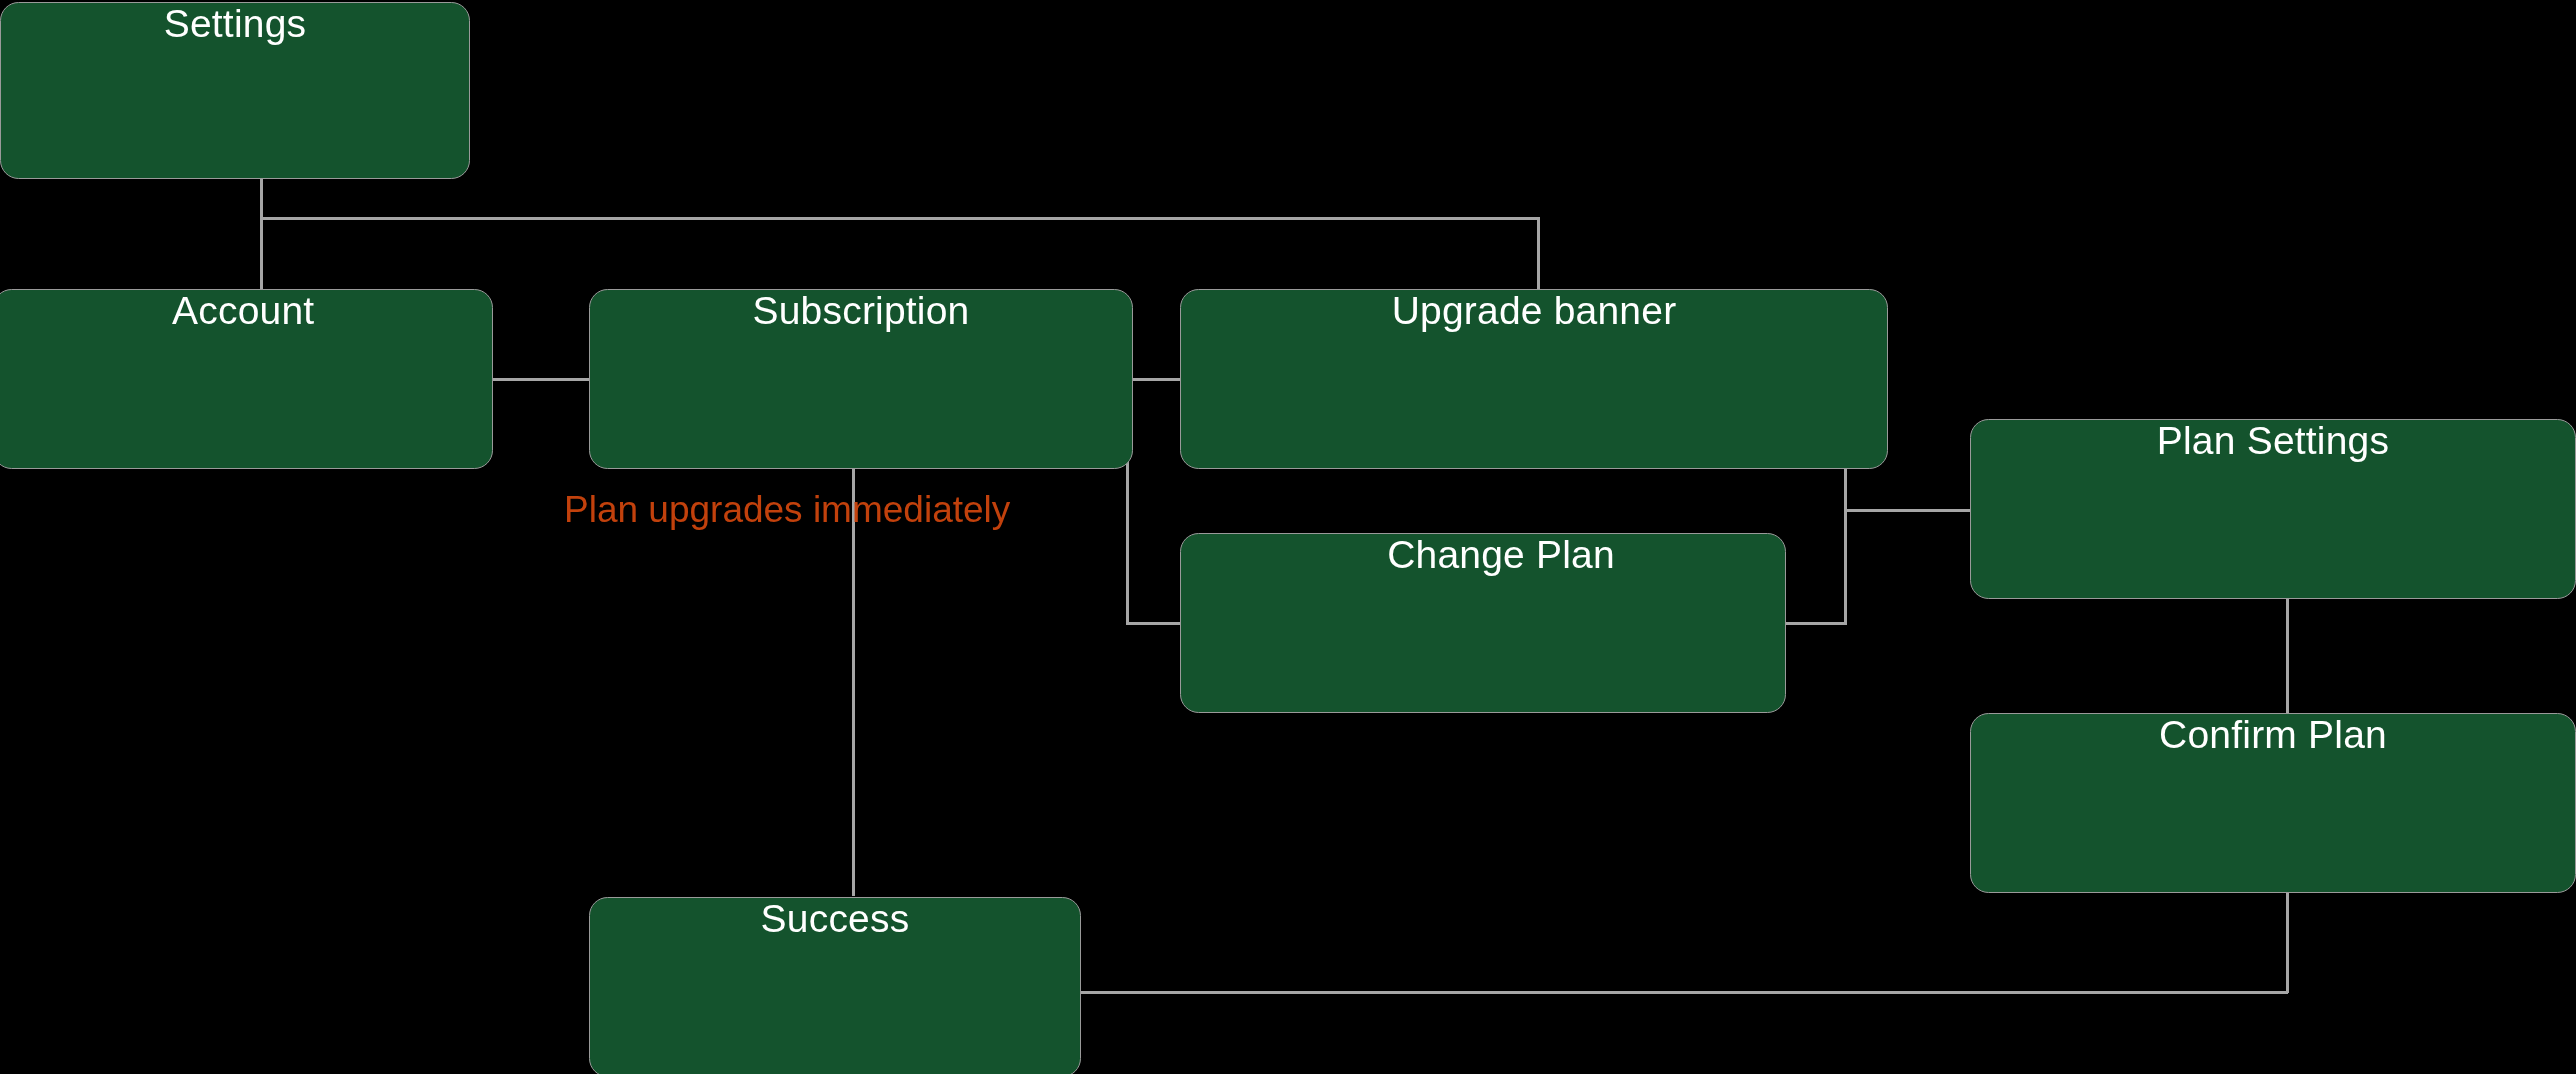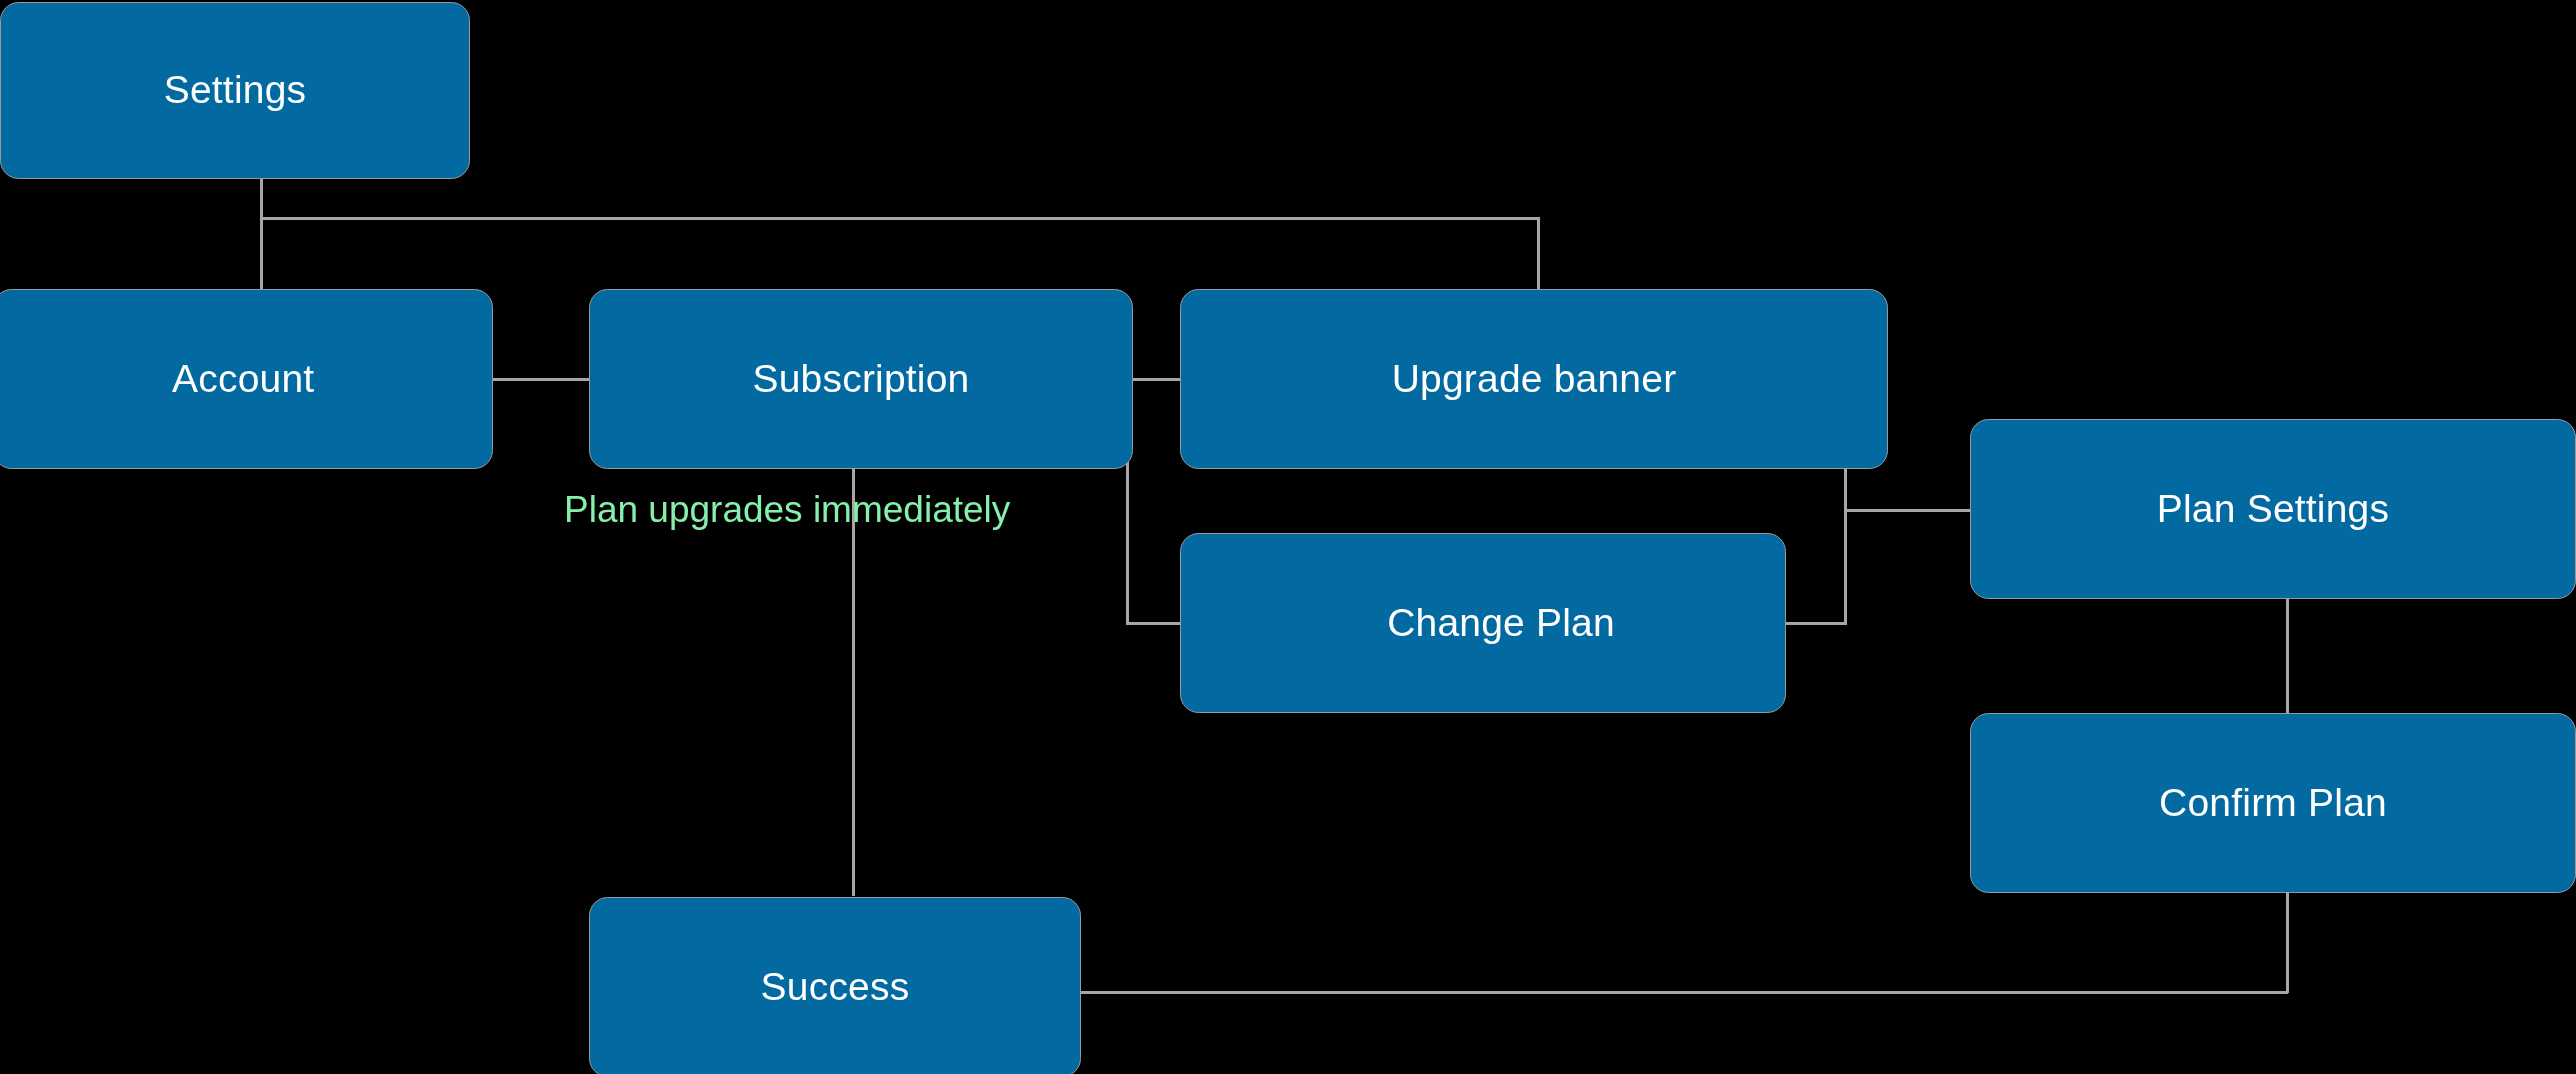--- a/index.html
+++ b/index.html
@@ -13,44 +13,44 @@
   #canvas {
     position: relative;
     width: 2576px;
     height: 1075px;
     background: #000000;
     overflow: hidden;
   }
   .node {
     position: absolute;
     box-sizing: border-box;
-    background: #0369a1;
+    background: #14532d;
     border: 1.7px solid #9a9a9a;
     border-radius: 18.6px;
     display: flex;
-    align-items: center;
+    align-items: flex-start;
     justify-content: center;
     color: #ffffff;
     font-size: 39px;
     font-weight: 400;
     letter-spacing: 0.2px;
     line-height: 1.1;
     text-align: center;
     z-index: 2;
   }
   .edge {
     position: absolute;
     background: #a6a6a6;
     z-index: 1;
   }
   .edge-h { height: 3.4px; }
   .edge-v { width: 3.4px; }
   .edge-label {
     position: absolute;
-    color: #86efac;
+    color: #c2410c;
     font-size: 37px;
     white-space: nowrap;
     z-index: 3;
     background: transparent;
   }
 </style>
 </head>
 <body>
 
 <div id="canvas">

